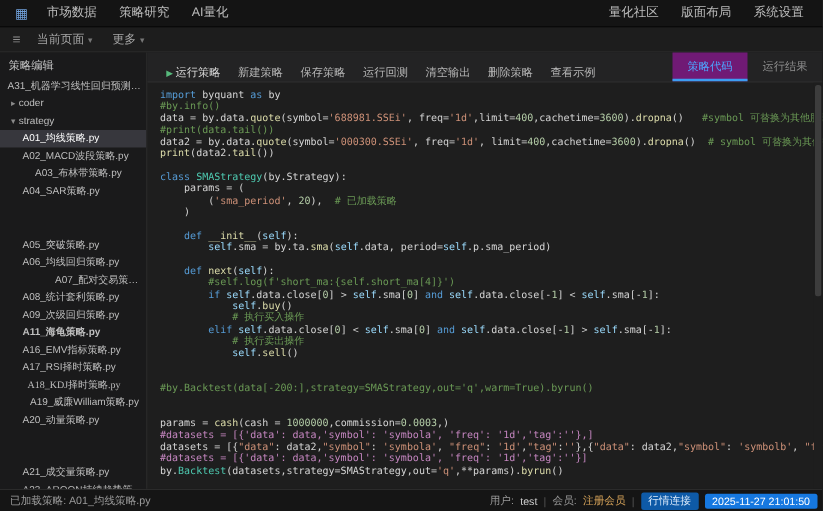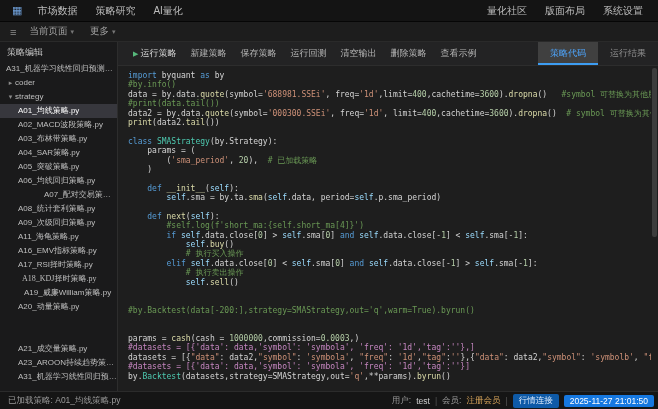--- a/index.html
+++ b/index.html
@@ -15,27 +15,27 @@
   .sub-caret{font-size:7px;color:#777}
   .main{display:flex;height:349px}
   .sidebar{width:118px;min-width:118px;background:#1a1a1b;border-right:1px solid #2d2d2d;display:flex;flex-direction:column}
   .sidebar-title{font-size:9px;color:#c8c8c8;padding:4px 7px 3px}
   .tree{flex:1;overflow:hidden;font-size:8px;color:#bfbfbf}
   .tree-item{height:14px;line-height:14px;white-space:nowrap;overflow:hidden;text-overflow:ellipsis;cursor:default}
   .tree-item.selected{background:#37373d;color:#fff}
   .caret{display:inline-block;width:9px;color:#8a8a8a;font-size:7px;text-align:center}
   .editor{flex:1;min-width:0;display:flex;flex-direction:column;background:#1e1e1e}
   .editor-toolbar{height:24px;background:#232324;border-bottom:1px solid #2d2d2d;display:flex;align-items:center;padding:0 0 0 8px;font-size:9px;color:#b5b5b5}
-  .btn-row{display:flex;align-items:center;height:100%}
+  .btn-row{display:flex;align-items:flex-end;height:100%}
   .tbtn{background:none;border:none;color:#b5b5b5;font-size:9px;font-family:inherit;padding:0 7px;cursor:pointer;white-space:nowrap;display:flex;align-items:center;gap:2px}
   .tbtn.primary{color:#d8d8d8}
   .play-icon{color:#57b97c;font-size:7px}
   .tabs{display:flex;height:100%;align-items:stretch}
   .tab{padding:0 12px;line-height:22px;color:#8f8f8f;font-size:9px;cursor:pointer;border-bottom:2px solid transparent;white-space:nowrap}
-  .tab.active{color:#4da6ff;background:#404040;border-bottom-color:#3d9df2}
+  .tab.active{color:#4da6ff;background:#701a75;border-bottom-color:#3d9df2}
   .code-wrap{position:relative;flex:1;overflow:hidden;padding:5px 8px 0 10px;font-family:"DejaVu Sans Mono",monospace;font-size:8px}
   .code-line{height:9.4px;line-height:9.4px;white-space:pre;color:#d4d4d4}
   .tok-d{color:#d4d4d4}.tok-k{color:#569cd6}.tok-s{color:#ce9178}.tok-c{color:#6a9955}
   .tok-n{color:#b5cea8}.tok-f{color:#dcdcaa}.tok-t{color:#4ec9b0}.tok-v{color:#9cdcfe}.tok-m{color:#c586c0}
   .vscroll{position:absolute;top:0;right:0;width:7px;height:100%;background:#1e1e1e}
   .vscroll .thumb{position:absolute;top:2px;right:1px;width:5px;height:52%;background:#3d3d3d;border-radius:2px}
   .statusbar{height:18px;background:#151515;border-top:1px solid #2b2b2b;display:flex;align-items:center;padding:0 4px 0 8px;font-size:8.5px;color:#9b9b9b;gap:5px}
   .sb-sep{color:#555}
   .sb-value{color:#cfcfcf}
   .sb-member{color:#d7a45a}
@@ -77,28 +77,28 @@
 
 <div class="main">
   <aside class="sidebar">
     <div class="sidebar-title">策略编辑</div>
     <div class="tree" id="tree">
         <div class="tree-item" style="padding-left: 6px;"><span>A31_机器学习线性回归预测策略.py</span></div>
         <div class="tree-item" style="padding-left: 6px;"><span class="caret">▸</span><span>coder</span></div>
         <div class="tree-item" style="padding-left: 6px;"><span class="caret">▾</span><span>strategy</span></div>
         <div class="tree-item selected" style="padding-left: 18px;"><span>A01_均线策略.py</span></div>
         <div class="tree-item" style="padding-left: 18px;"><span>A02_MACD波段策略.py</span></div>
-        <div class="tree-item" style="padding-left: 18px;"><span>A03_布林带策略.py</span></div>
+        <div class="tree-item" style="padding-left: 28px;"><span>A03_布林带策略.py</span></div>
         <div class="tree-item" style="padding-left: 18px;"><span>A04_SAR策略.py</span></div>
-        <div class="tree-item" style="padding-left: 18px;"><span>A05_突破策略.py</span></div>
+        <div class="tree-item" style="padding-left: 18px; margin-top: 29px;"><span>A05_突破策略.py</span></div>
         <div class="tree-item" style="padding-left: 18px;"><span>A06_均线回归策略.py</span></div>
         <div class="tree-item" style="padding-left: 18px; margin-left: 26px;"><span>A07_配对交易策略.py</span></div>
         <div class="tree-item" style="padding-left: 18px;"><span>A08_统计套利策略.py</span></div>
         <div class="tree-item" style="padding-left: 18px;"><span>A09_次级回归策略.py</span></div>
-        <div class="tree-item" style="padding-left: 18px;"><span>A11_海龟策略.py</span></div>
+        <div class="tree-item" style="padding-left: 18px; font-weight: bold;"><span>A11_海龟策略.py</span></div>
         <div class="tree-item" style="padding-left: 18px;"><span>A16_EMV指标策略.py</span></div>
         <div class="tree-item" style="padding-left: 18px;"><span>A17_RSI择时策略.py</span></div>
         <div class="tree-item" style="padding-left: 22px; font-family: Liberation Serif, serif;"><span>A18_KDJ择时策略.py</span></div>
         <div class="tree-item" style="padding-left: 24px;"><span>A19_威廉William策略.py</span></div>
         <div class="tree-item" style="padding-left: 18px;"><span>A20_动量策略.py</span></div>
         <div class="tree-item" style="padding-left: 18px; margin-top: 28px;"><span>A21_成交量策略.py</span></div>
         <div class="tree-item" style="padding-left: 18px;"><span>A23_AROON持续趋势策略.py</span></div>
         <div class="tree-item" style="padding-left: 18px;"><span>A31_机器学习线性回归预测策略.py</span></div>
       </div>
   </aside>

